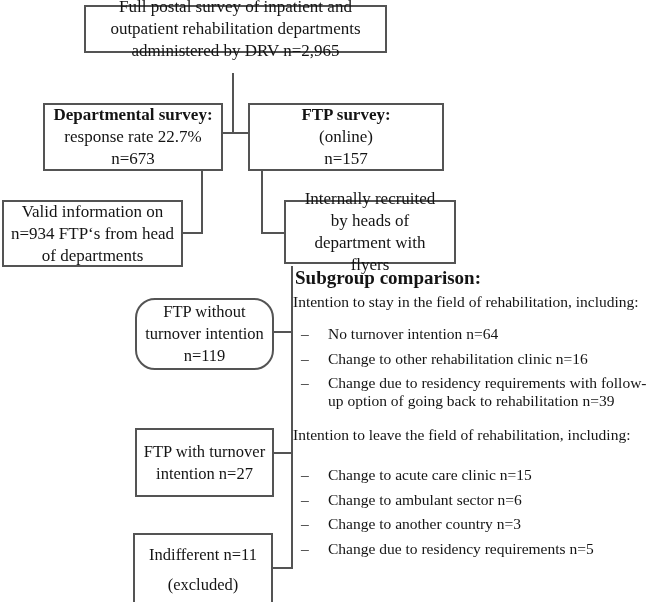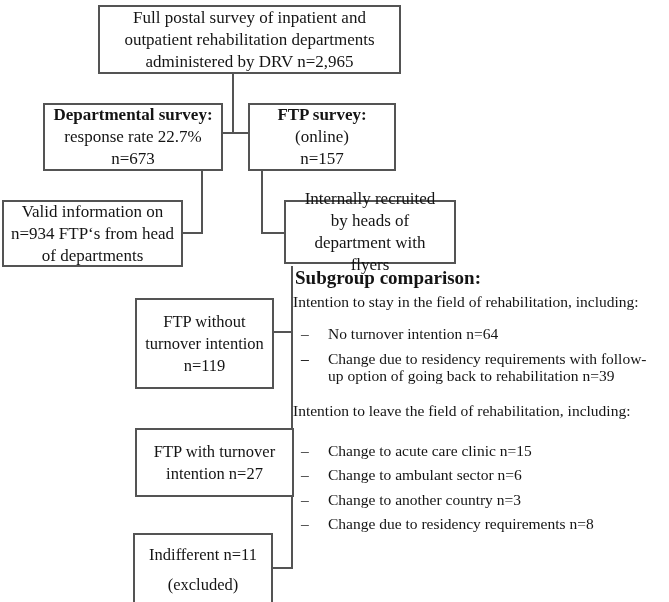--- a/index.html
+++ b/index.html
@@ -28,27 +28,27 @@
     justify-content: center;
     text-align: center;
     font-size: 17px;
     line-height: 22px;
   }
   .box.small { font-size: 16.5px; line-height: 22px; }
   .bold { font-weight: bold; }
   .line { position: absolute; background: var(--line); }
 
   
-  #full-survey        { left: 98px;  top: 5px;   width: 303px; height: 69px; padding: 0 20px; }
+  #full-survey        { left: 84px;  top: 5px;   width: 303px; height: 48px; padding: 0 20px; }
   #departmental       { left: 43px;  top: 103px; width: 180px; height: 68px; text-align: center; }
-  #ftp-survey         { left: 248px; top: 103px; width: 148px; height: 68px; }
+  #ftp-survey         { left: 248px; top: 103px; width: 196px; height: 68px; }
   #valid-info         { left: 2px;   top: 200px; width: 181px; height: 67px; padding: 0 6px; }
   #internal-recruit   { left: 284px; top: 200px; width: 172px; height: 64px; padding: 0 16px; }
-  #ftp-without        { left: 135px; top: 298px; width: 139px; height: 91px; }
-  #ftp-with           { left: 135px; top: 428px; width: 159px; height: 69px; }
+  #ftp-without        { left: 135px; top: 298px; width: 139px; height: 72px; border-radius: 20px; }
+  #ftp-with           { left: 135px; top: 428px; width: 139px; height: 69px; }
   #indifferent        { left: 133px; top: 533px; width: 140px; height: 74px; line-height: 30px; }
 
   
   #c-top-down       { left: 232px; top: 73px;  width: 2px;  height: 61px; }
   #c-surveys-h      { left: 222px; top: 132px; width: 27px; height: 2px; }
   #c-dept-down      { left: 201px; top: 171px; width: 2px;  height: 63px; }
   #c-valid-h        { left: 182px; top: 232px; width: 21px; height: 2px; }
   #c-ftp-down       { left: 261px; top: 171px; width: 2px;  height: 63px; }
   #c-internal-h     { left: 261px; top: 232px; width: 25px; height: 2px; }
   #c-spine          { left: 291px; top: 266px; width: 2px;  height: 303px; }
@@ -142,20 +142,21 @@
     <div class="sg-heading">Subgroup comparison:</div>
 
     <div class="sg-intro">Intention to stay in the field of rehabilitation, including:</div>
 
     <div class="sg-item">
       <span class="dash">–</span>
       <span>No turnover intention n=64</span>
     </div>
     <div class="sg-item">
       <span class="dash">–</span>
+      <span>Change to other rehabilitation clinic n=16</span>
     </div>
     <div class="sg-item">
       <span class="dash">–</span>
       <span>Change due to residency requirements with follow-up option of going back to rehabilitation n=39</span>
     </div>
 
     <div class="sg-intro second">Intention to leave the field of rehabilitation, including:</div>
 
     <div class="sg-item">
       <span class="dash">–</span>
@@ -164,17 +165,17 @@
     <div class="sg-item">
       <span class="dash">–</span>
       <span>Change to ambulant sector n=6</span>
     </div>
     <div class="sg-item">
       <span class="dash">–</span>
       <span>Change to another country n=3</span>
     </div>
     <div class="sg-item">
       <span class="dash">–</span>
-      <span>Change due to residency requirements n=8</span>
+      <span>Change due to residency requirements n=5</span>
     </div>
   </div>
 
 </div>
 
 </body></html>

